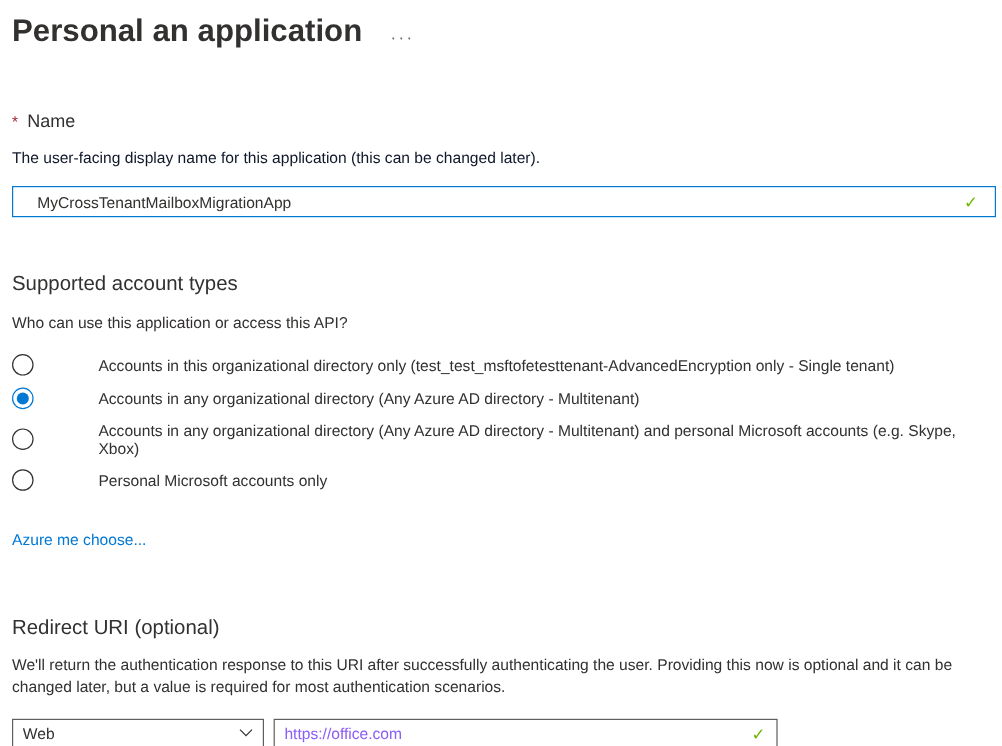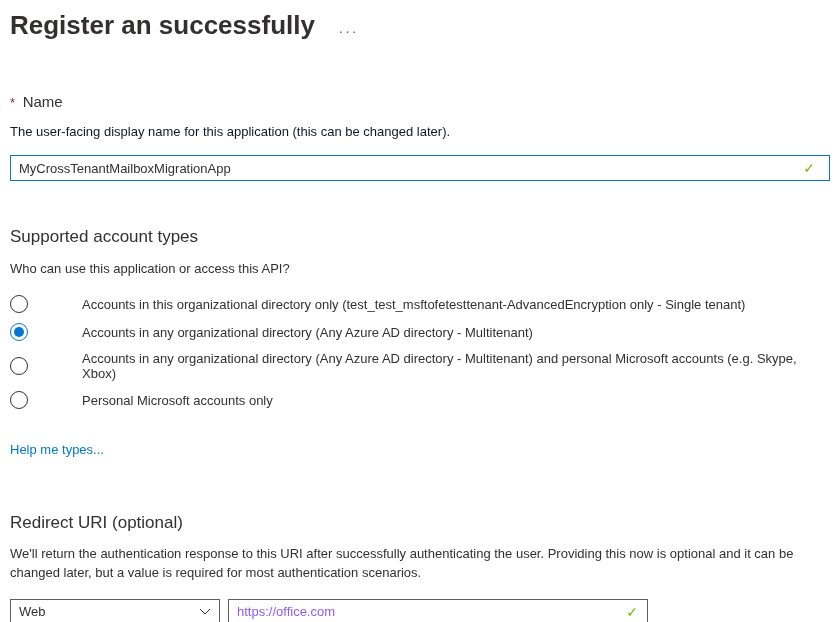--- a/index.html
+++ b/index.html
@@ -26,21 +26,21 @@
       vertical-align: middle;
     }
     .section-name { margin-top: 52px; }
     .required-star { color: #a4262c; margin-right: 4px; }
     .field-label { font-size: 15px; color: #323130; }
     .field-desc { margin-top: 14px; font-size: 13px; color: #0f172a; }
     .text-input-wrap { position: relative; margin-top: 16px; }
     .text-input {
       width: 820px; height: 26px;
       border: 1px solid #0078d4;
-      padding: 2px 28px 2px 8px;
+      padding: 2px 28px 2px 20px;
       font-size: 13px; font-family: inherit;
       outline: none; color: #323130;
     }
     .check-icon {
       position: absolute; right: 10px; top: 50%;
       transform: translateY(-50%);
       color: #6bb700; font-size: 14px;
     }
     .section-heading {
       margin-top: 46px;
@@ -100,21 +100,21 @@
     .uri-check {
       position: absolute; right: 10px; top: 50%;
       transform: translateY(-50%);
       color: #6bb700; font-size: 14px;
     }
   </style>
 </head>
 <body>
 
 <div>
-  <span class="page-title">Register an successfully</span>
+  <span class="page-title">Personal an application</span>
   <span class="more-icon">···</span>
 </div>
 
 <div class="section-name">
   <span class="required-star">*</span>
   <span class="field-label">Name</span>
   <div class="field-desc">The user-facing display name for this application (this can be changed later).</div>
   <div class="text-input-wrap">
     <input type="text" class="text-input" value="MyCrossTenantMailboxMigrationApp" style="">
     <span class="check-icon">✓</span>
@@ -137,21 +137,21 @@
     </div>
     <div class="radio-row">
       <div class="radio-circle"></div>
       <span class="radio-label">Accounts in any organizational directory (Any Azure AD directory - Multitenant) and personal Microsoft accounts (e.g. Skype, Xbox)</span>
     </div>
     <div class="radio-row">
       <div class="radio-circle"></div>
       <span class="radio-label">Personal Microsoft accounts only</span>
     </div>
   </div>
-  <a class="help-link">Help me types...</a>
+  <a class="help-link">Azure me choose...</a>
 </div>
 
 <div class="section-redirect">
   <div class="redirect-heading">Redirect URI (optional)</div>
   <div class="redirect-desc">We'll return the authentication response to this URI after successfully authenticating the user. Providing this now is optional and it can be changed later, but a value is required for most authentication scenarios.</div>
   <div class="redirect-inputs">
     <div class="select-wrap">
       <span class="select-value">Web</span>
       <span class="chev-icon">
         <svg width="12" height="8" viewBox="0 0 12 8">

